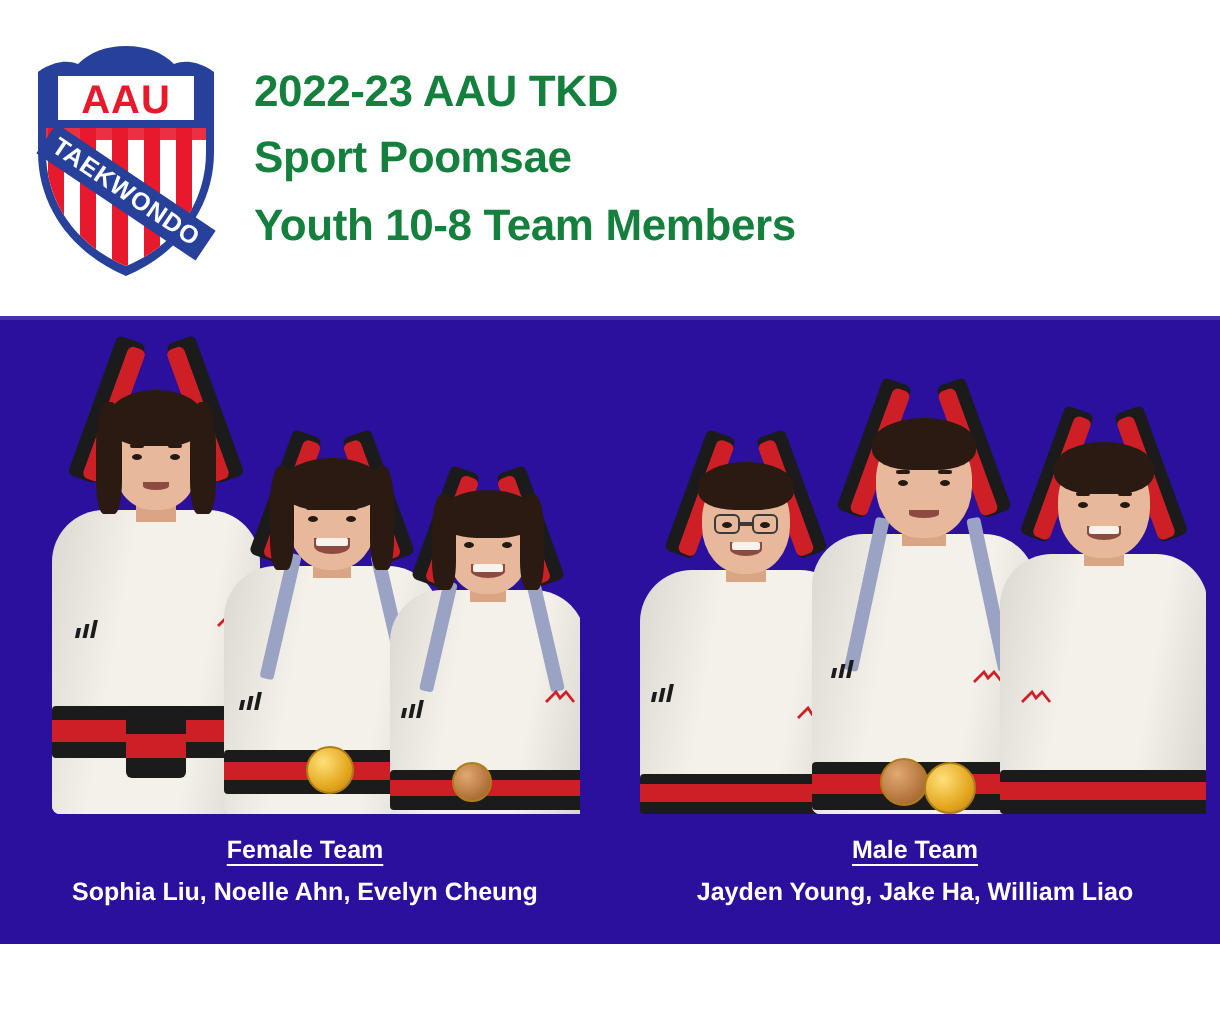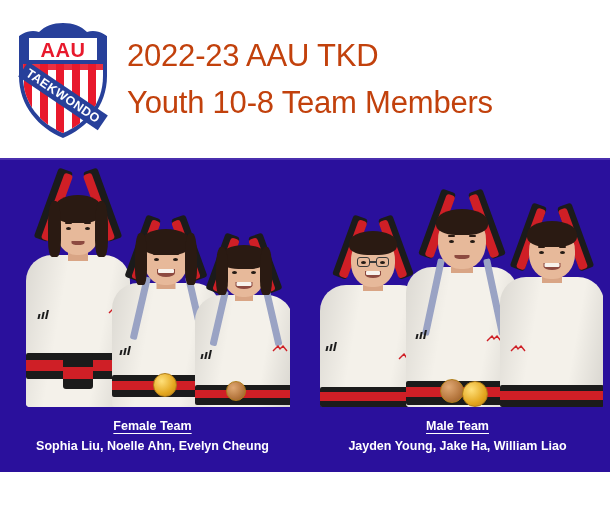--- a/index.html
+++ b/index.html
@@ -15,23 +15,23 @@
   
   .header {
     position: absolute; left: 0; top: 0; width: 610px; height: 158px;
     background: #ffffff;
     display: flex; align-items: center;
   }
   .logo-wrap { width: 125px; height: 158px; display: flex; align-items: center; justify-content: center; flex: none; }
   .logo { width: 100px; height: 122px; display:block; }
   .title-block { display: flex; flex-direction: column; justify-content: center; padding-left: 2px; }
   .title-line {
-    color: #c2410c;
-    font-weight: normal;
-    font-size: 31px;
+    color: #15803d;
+    font-weight: bold;
+    font-size: 22px;
     line-height: 1.52;
     letter-spacing: -0.2px;
     white-space: nowrap;
   }
 
   
   .band {
     position: absolute; left: 0; top: 158px; width: 610px; height: 314px;
     background: #2a109c;
     overflow: hidden;
@@ -146,20 +146,21 @@
 
         <g transform="rotate(34 50 78)">
           <rect x="2" y="69" width="96" height="18" fill="#27409a"></rect>
           <text x="50" y="82" font-family="Liberation Sans, sans-serif" font-size="12.5" font-weight="bold" fill="#ffffff" text-anchor="middle" letter-spacing="0.4">TAEKWONDO</text>
         </g>
       </svg>
     </div>
 
     <div class="title-block">
       <div class="title-line">2022-23 AAU TKD</div>
+      <div class="title-line">Sport Poomsae</div>
       <div class="title-line">Youth 10-8 Team Members</div>
     </div>
   </div>
 
   <div class="band">
     <div class="band-top-rule"></div>
 
     <div class="photos">
 
       <div class="photo-group female">

